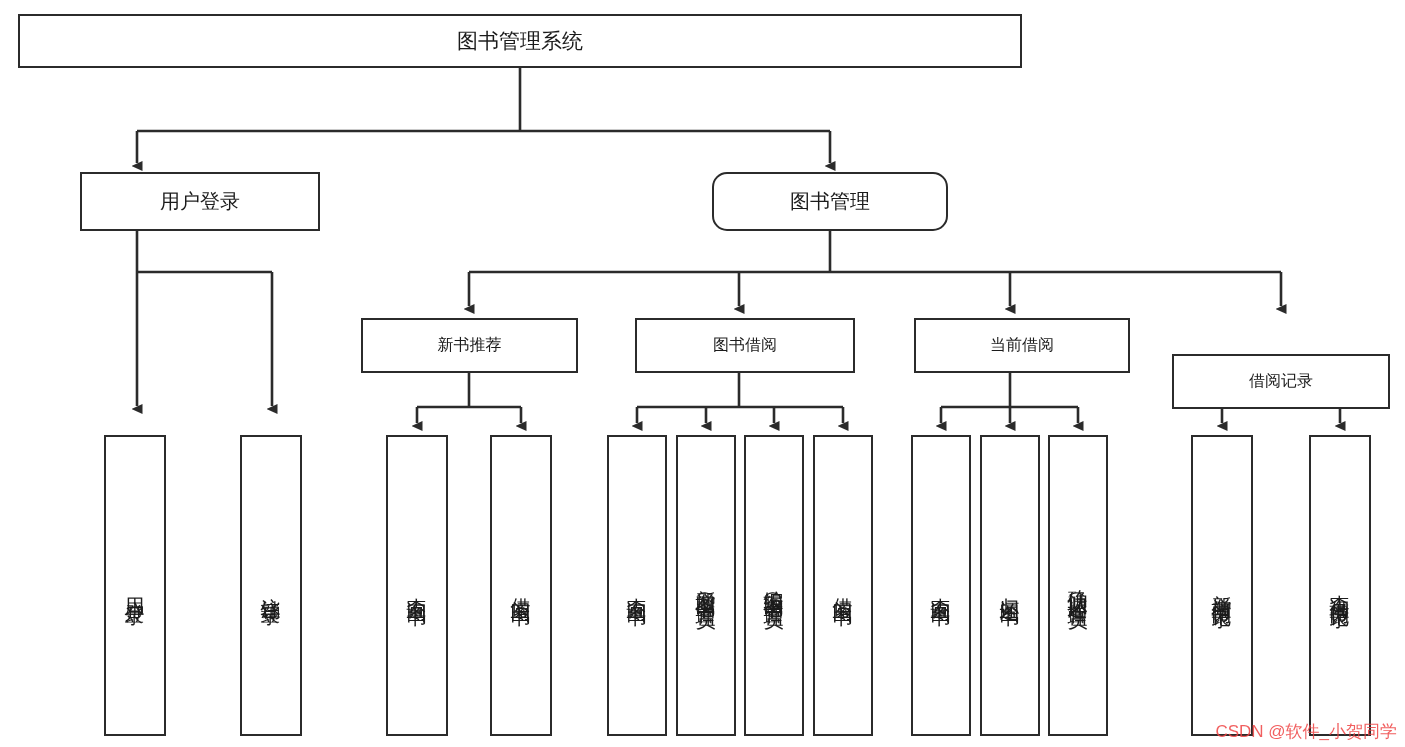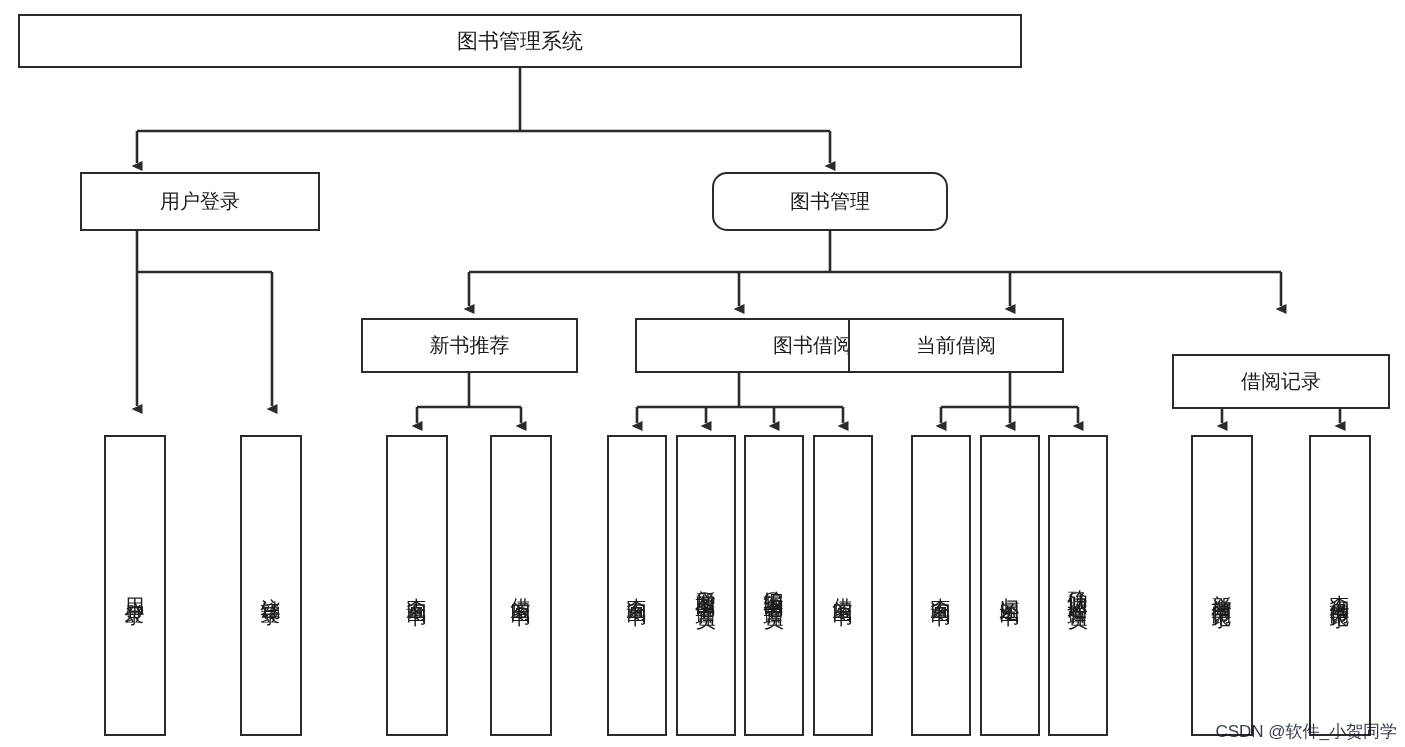--- a/index.html
+++ b/index.html
@@ -25,42 +25,42 @@
     box-sizing:border-box;
     background:#ffffff;
     border:2.5px solid #2b2b2b;
     display:flex;
     align-items:center;
     justify-content:center;
     color:#1b1b1b;
   }
   .node.root{ font-size:21px; }
   .node.lvl1{ font-size:20px; }
-  .node.lvl2{ font-size:20px; }
+  .node.lvl2{ font-size:16px; }
   .node.leaf{
     font-size:20px;
     letter-spacing:3px;
     align-items:center;
     justify-content:center;
     padding-top:4px;
   }
   .node.leaf .vtext{
     writing-mode:vertical-rl;
     text-orientation:upright;
     line-height:1.0;
     white-space:nowrap;
     display:block;
   }
   .node .htext{ white-space:nowrap; display:block; }
   #watermark{
     position:absolute;
     right:8px;
     bottom:4px;
     font-size:17px;
-    color:#0f172a;
+    color:#ef4444;
     white-space:nowrap;
     opacity:.85;
   }
 </style>
 </head>
 <body>
 
 <div id="canvas">
 
   <svg id="wires" viewBox="0 0 1405 747" xmlns="http://www.w3.org/2000/svg">
@@ -123,24 +123,24 @@
   <div class="node lvl1" style="left:80px; top:172px; width:240px; height:59px;">
     <span class="htext">用户登录</span>
   </div>
   <div class="node lvl1" style="left:712px; top:172px; width:236px; height:59px;border-radius:15px;">
     <span class="htext">图书管理</span>
   </div>
 
   <div class="node lvl2" style="left:361px; top:318px; width:217px; height:55px;">
     <span class="htext">新书推荐</span>
   </div>
-  <div class="node lvl2" style="left:635px; top:318px; width:220px; height:55px;justify-content:flex-end;">
+  <div class="node lvl2" style="left:635px; top:318px; width:220px; height:55px;">
     <span class="htext">图书借阅</span>
   </div>
-  <div class="node lvl2" style="left:848px; top:318px; width:216px; height:55px;text-align:right;">
+  <div class="node lvl2" style="left:914px; top:318px; width:216px; height:55px;text-align:right;">
     <span class="htext">当前借阅</span>
   </div>
   <div class="node lvl2" style="left:1172px; top:318px; width:218px; height:55px;margin-top:36px;">
     <span class="htext">借阅记录</span>
   </div>
 
   <div class="node leaf" style="left:104px; top:435px; width:62px; height:301px;">
     <span class="vtext">用户登录</span>
   </div>
   <div class="node leaf" style="left:240px; top:435px; width:62px; height:301px;">

